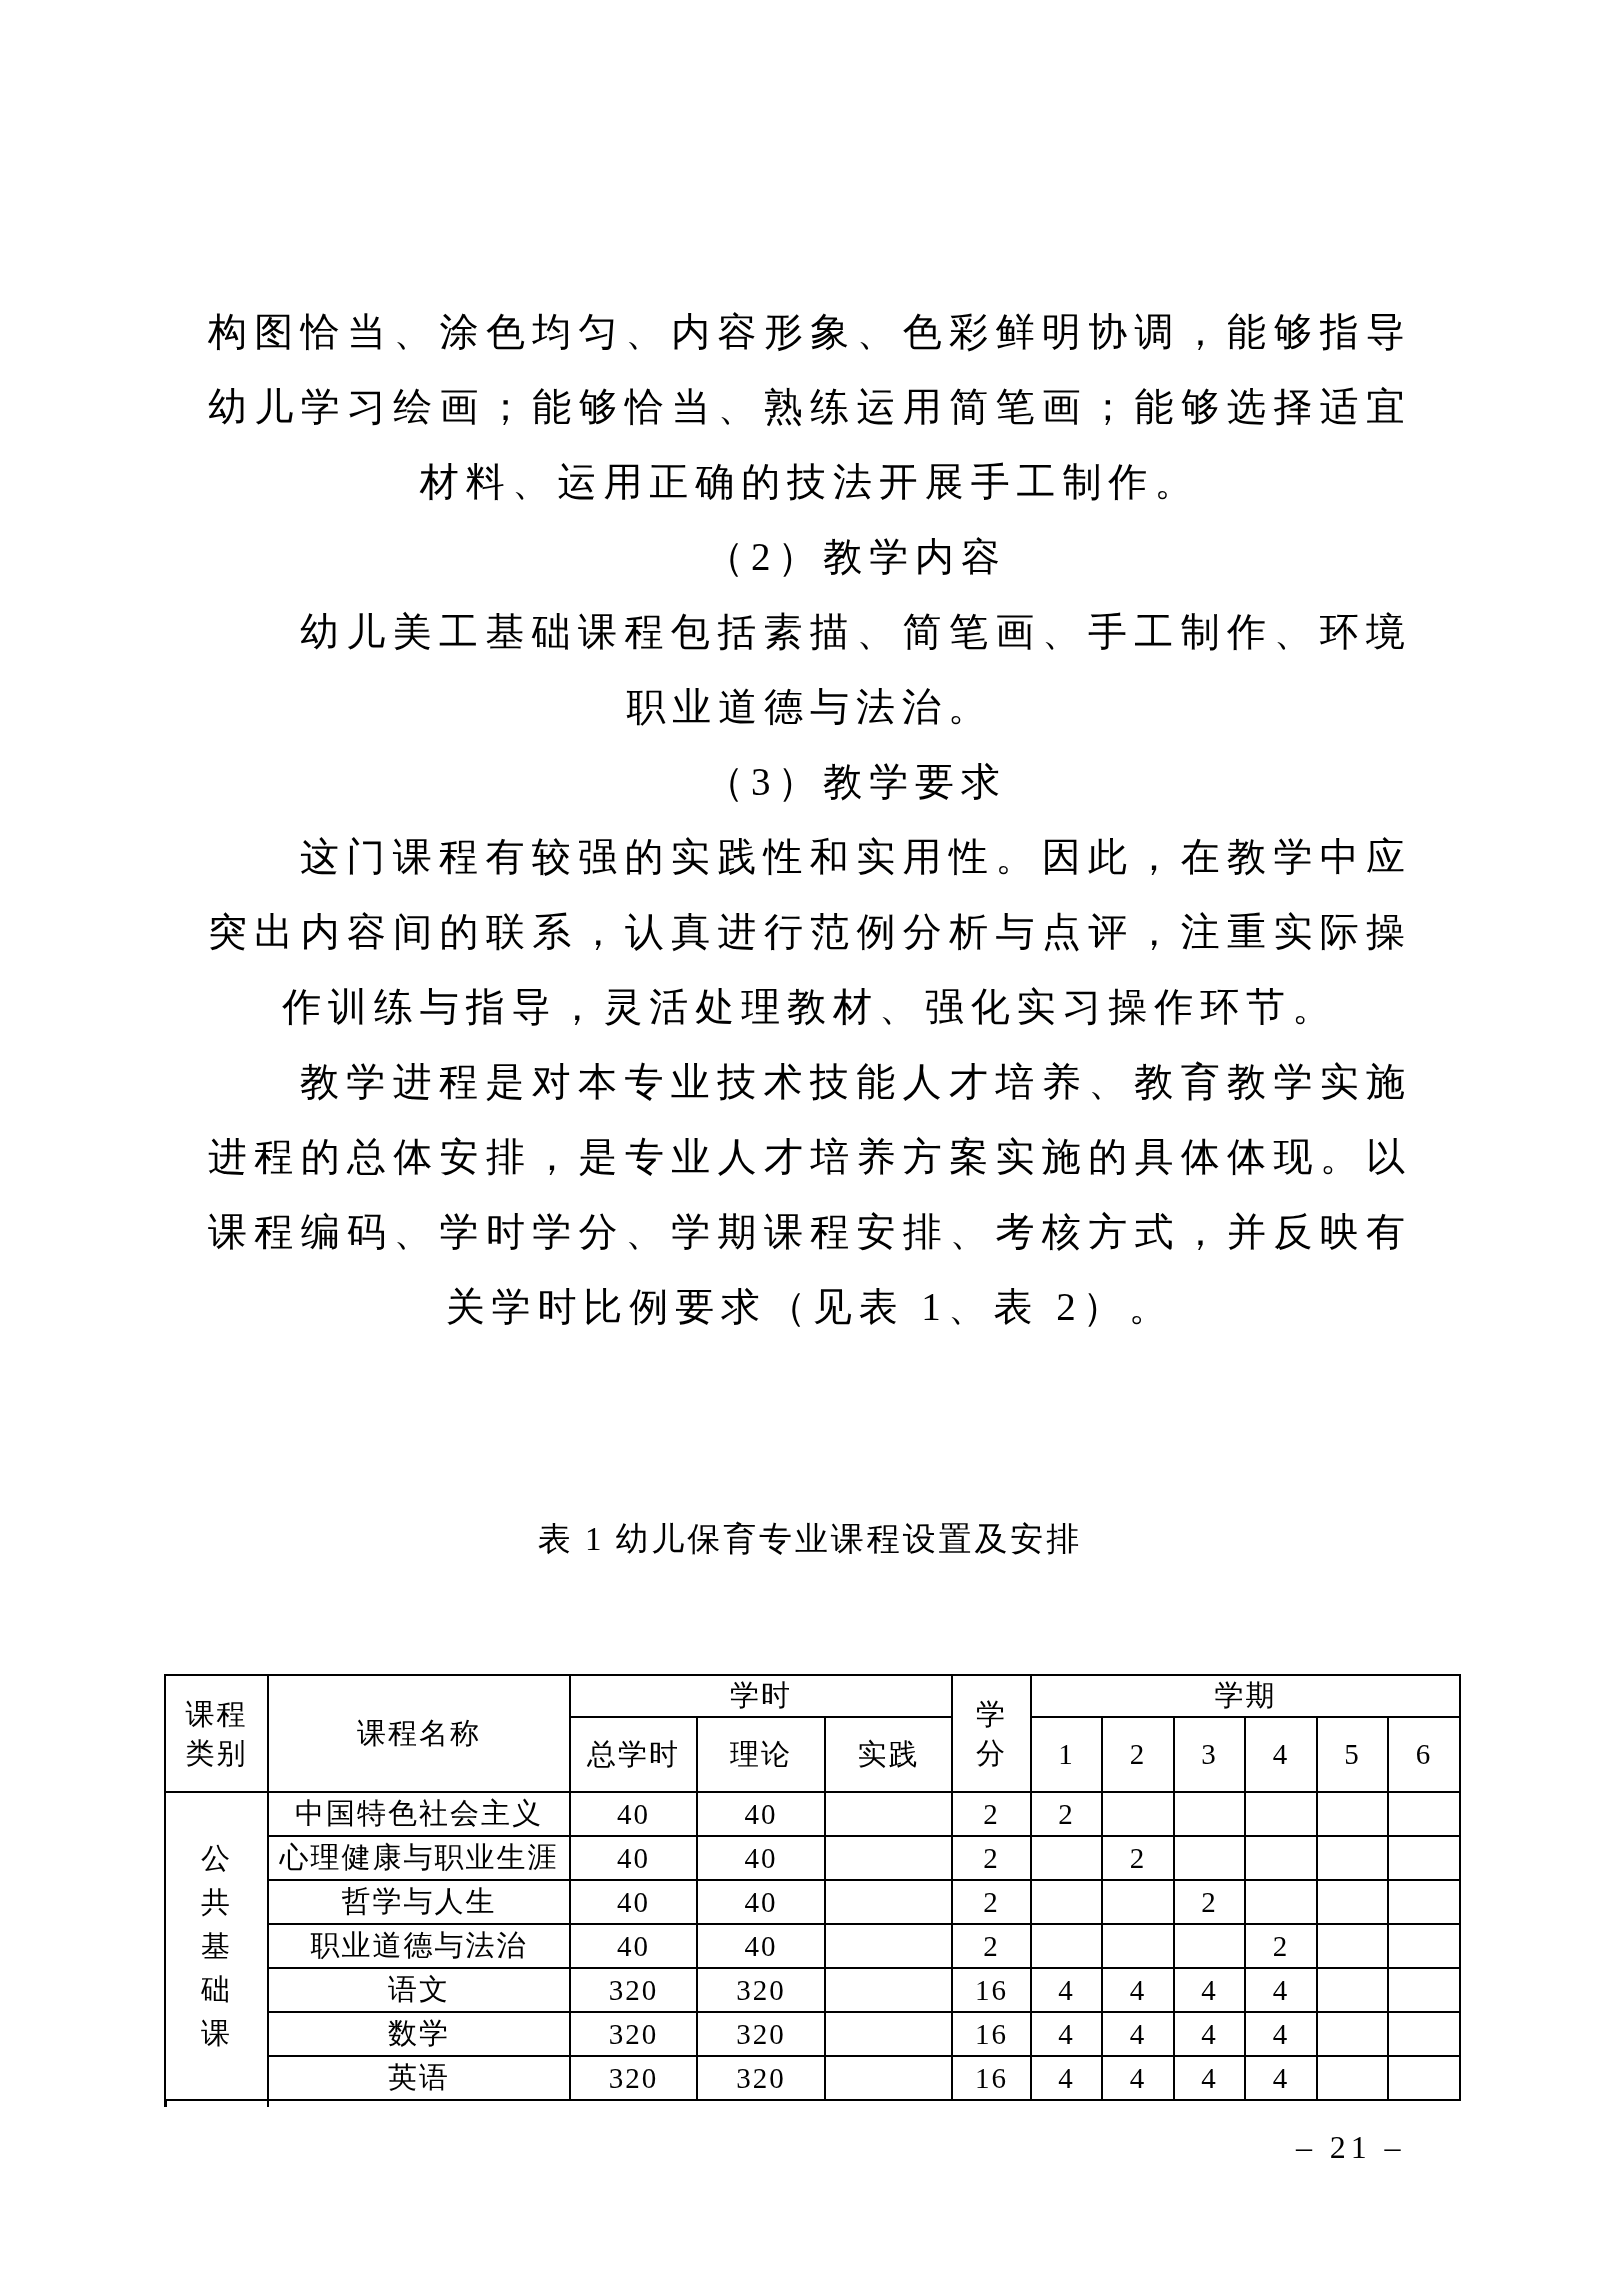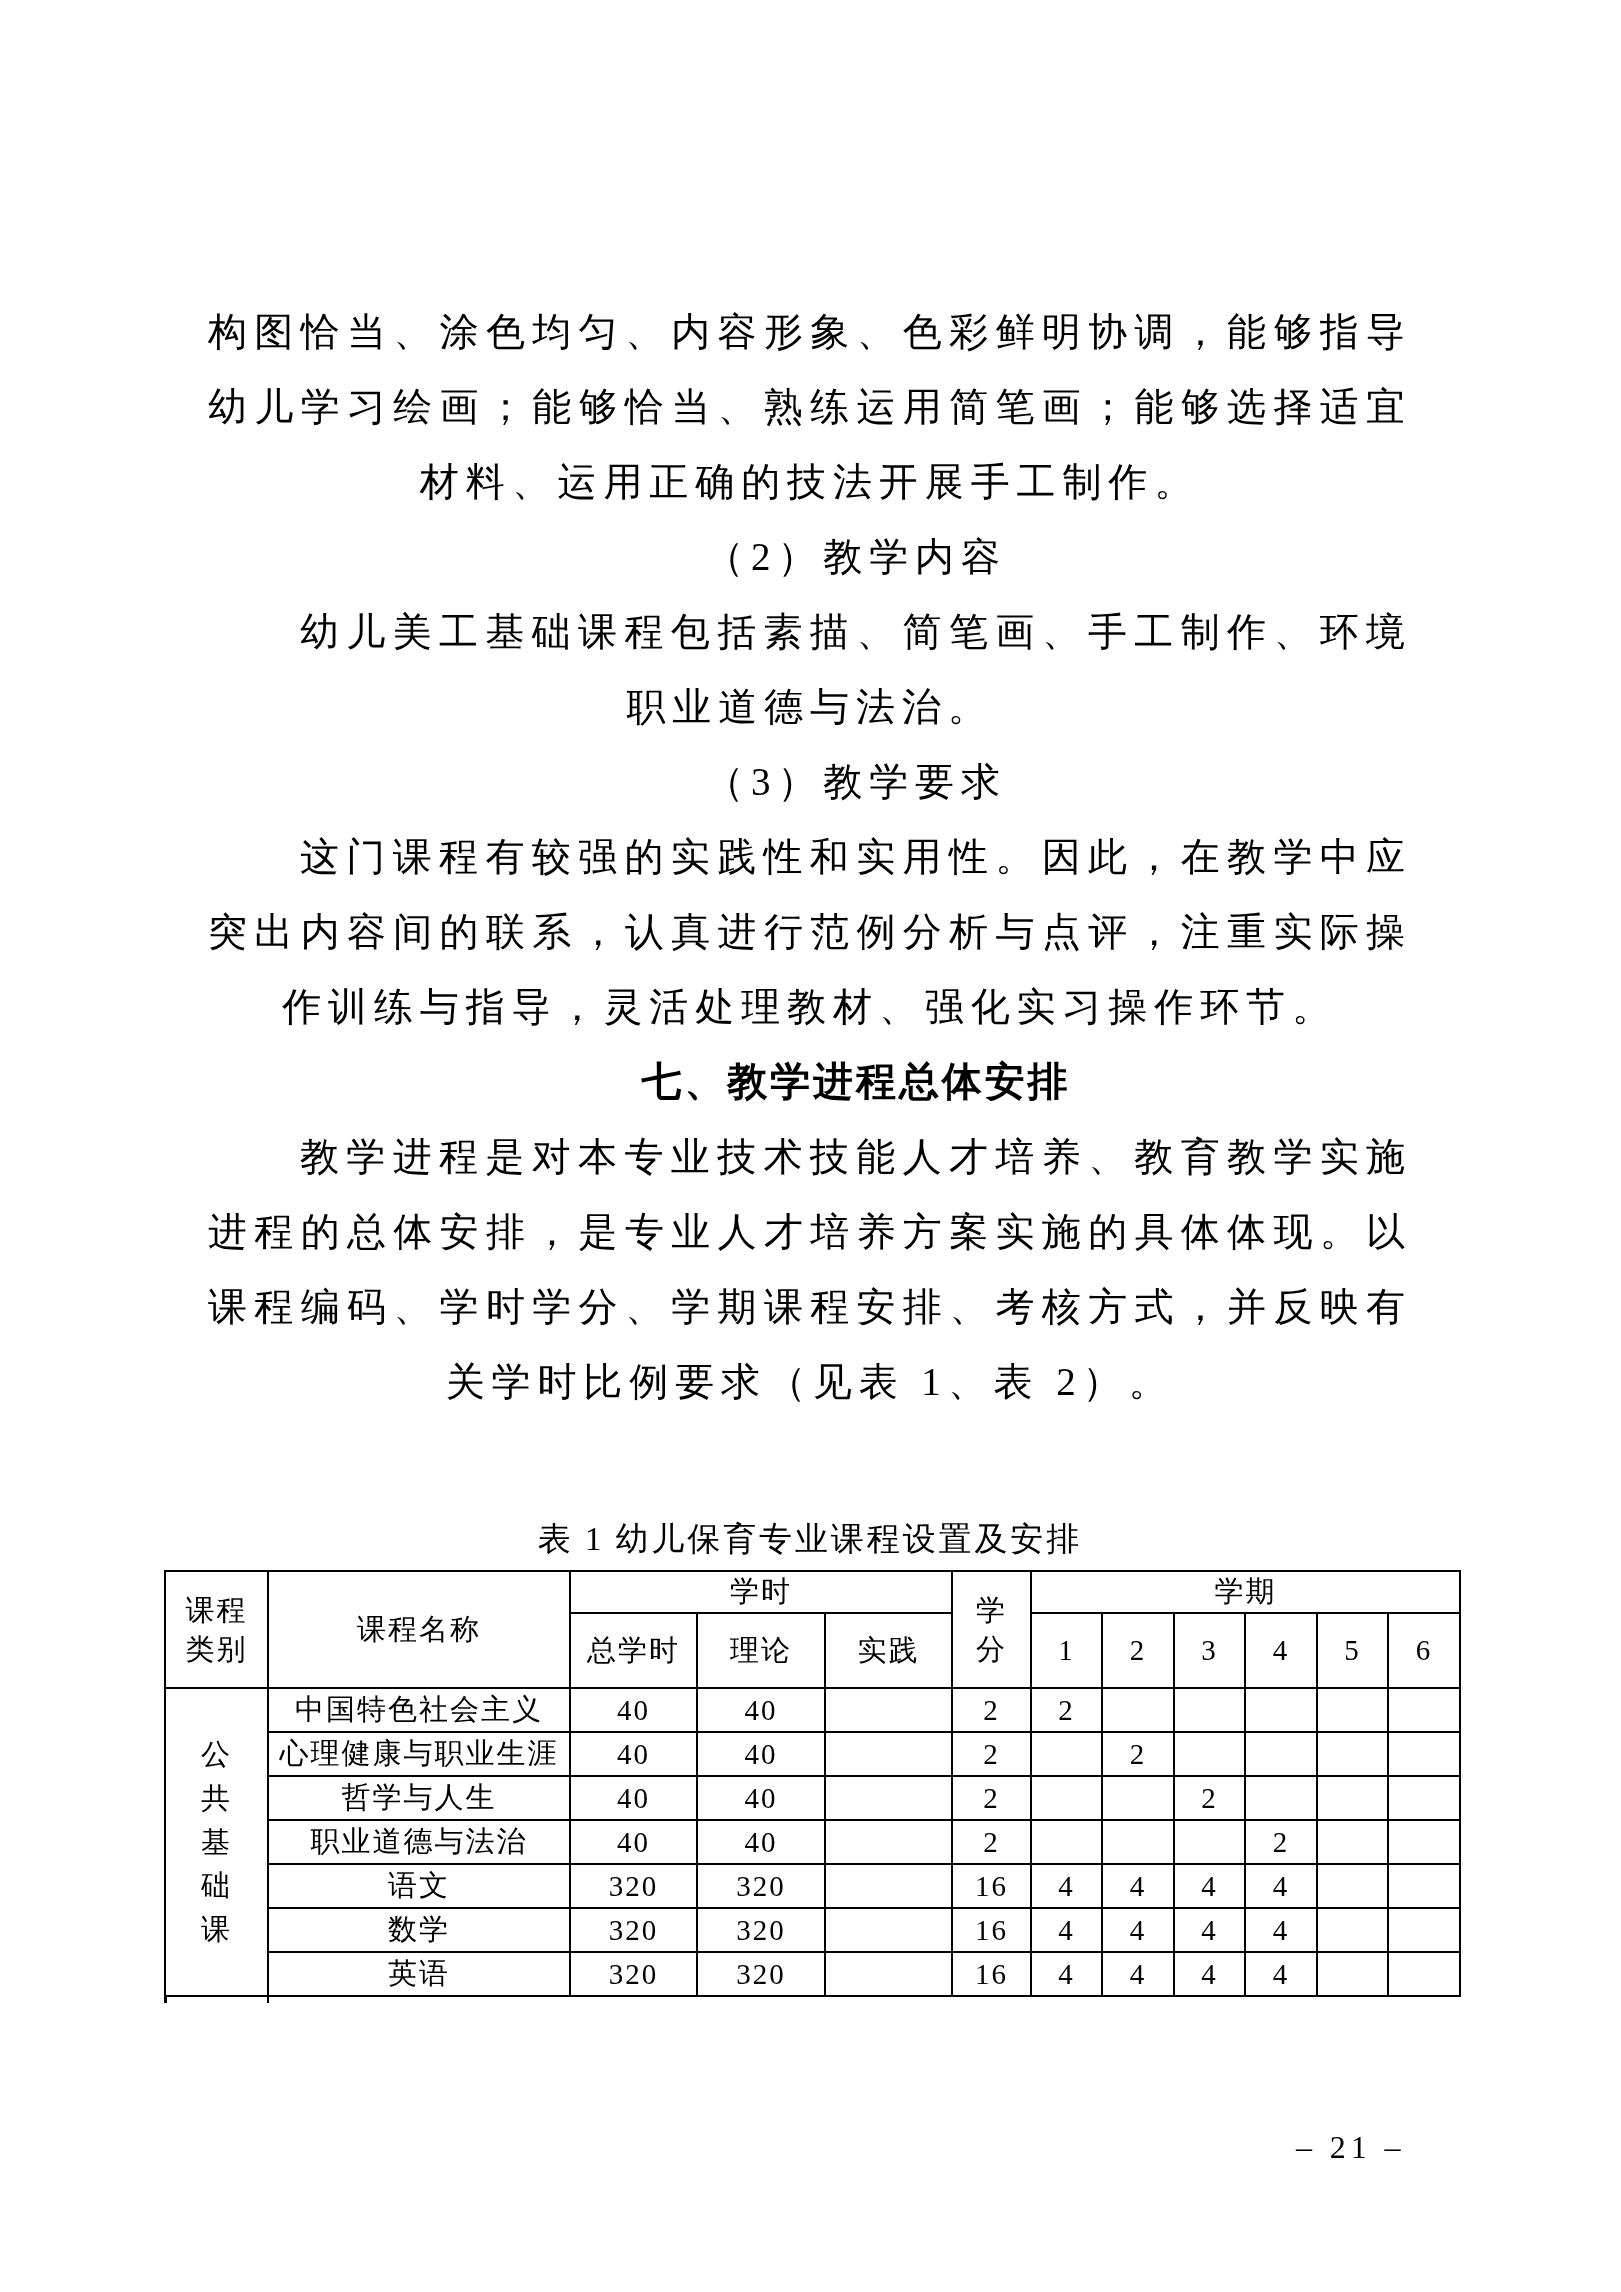--- a/index.html
+++ b/index.html
@@ -24,21 +24,21 @@
     font-weight: bold; font-size: 40px; letter-spacing: 2.9px;
   }
 
   
   .caption {
     position: absolute; left: 208px; top: 1517px; width: 1204px;
     text-align: center; font-size: 33px; letter-spacing: 2.9px;
   }
 
   
-  .table-wrap { position: absolute; left: 164px; top: 1570px; width: 1294px; }
+  .table-wrap { position: absolute; left: 164px; top: 1674px; width: 1294px; }
   table.curr {
     border-collapse: collapse; table-layout: fixed; width: 1294px;
     border: 2.9px solid #000; border-bottom: none;
   }
   table.curr th, table.curr td {
     border: 2px solid #000; padding: 0; margin: 0;
     text-align: center; vertical-align: middle;
     font-weight: normal; font-size: 29px; letter-spacing: 2px;
     font-family: "Liberation Serif", "DejaVu Serif", serif;
     overflow: hidden;
@@ -76,21 +76,20 @@
     <div class="line full">构图恰当、涂色均匀、内容形象、色彩鲜明协调，能够指导</div>
     <div class="line full">幼儿学习绘画；能够恰当、熟练运用简笔画；能够选择适宜</div>
     <div class="line">材料、运用正确的技法开展手工制作。</div>
     <div class="line indent">（2）教学内容</div>
     <div class="line indent full">幼儿美工基础课程包括素描、简笔画、手工制作、环境</div>
     <div class="line">职业道德与法治。</div>
     <div class="line indent">（3）教学要求</div>
     <div class="line indent full">这门课程有较强的实践性和实用性。因此，在教学中应</div>
     <div class="line full">突出内容间的联系，认真进行范例分析与点评，注重实际操</div>
     <div class="line">作训练与指导，灵活处理教材、强化实习操作环节。</div>
-    <div class="line indent heading">七、教学进程总体安排</div>
     <div class="line indent full">教学进程是对本专业技术技能人才培养、教育教学实施</div>
     <div class="line full">进程的总体安排，是专业人才培养方案实施的具体体现。以</div>
     <div class="line full">课程编码、学时学分、学期课程安排、考核方式，并反映有</div>
     <div class="line">关学时比例要求（见表 1、表 2）。</div>
   </div>
 
   <div class="caption">表 1 幼儿保育专业课程设置及安排</div>
 
   <div class="table-wrap">
     <table class="curr">

